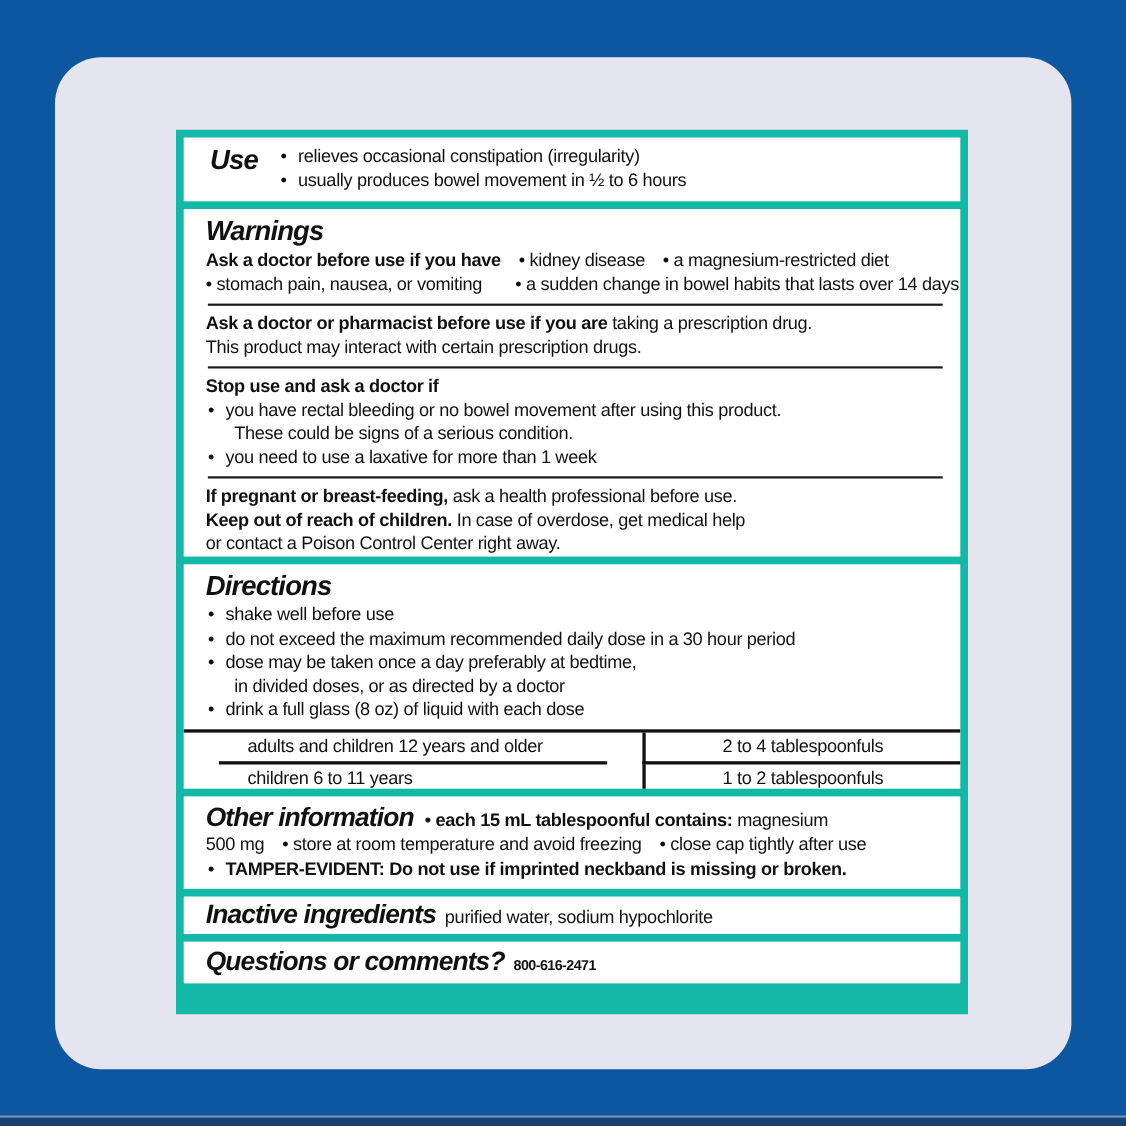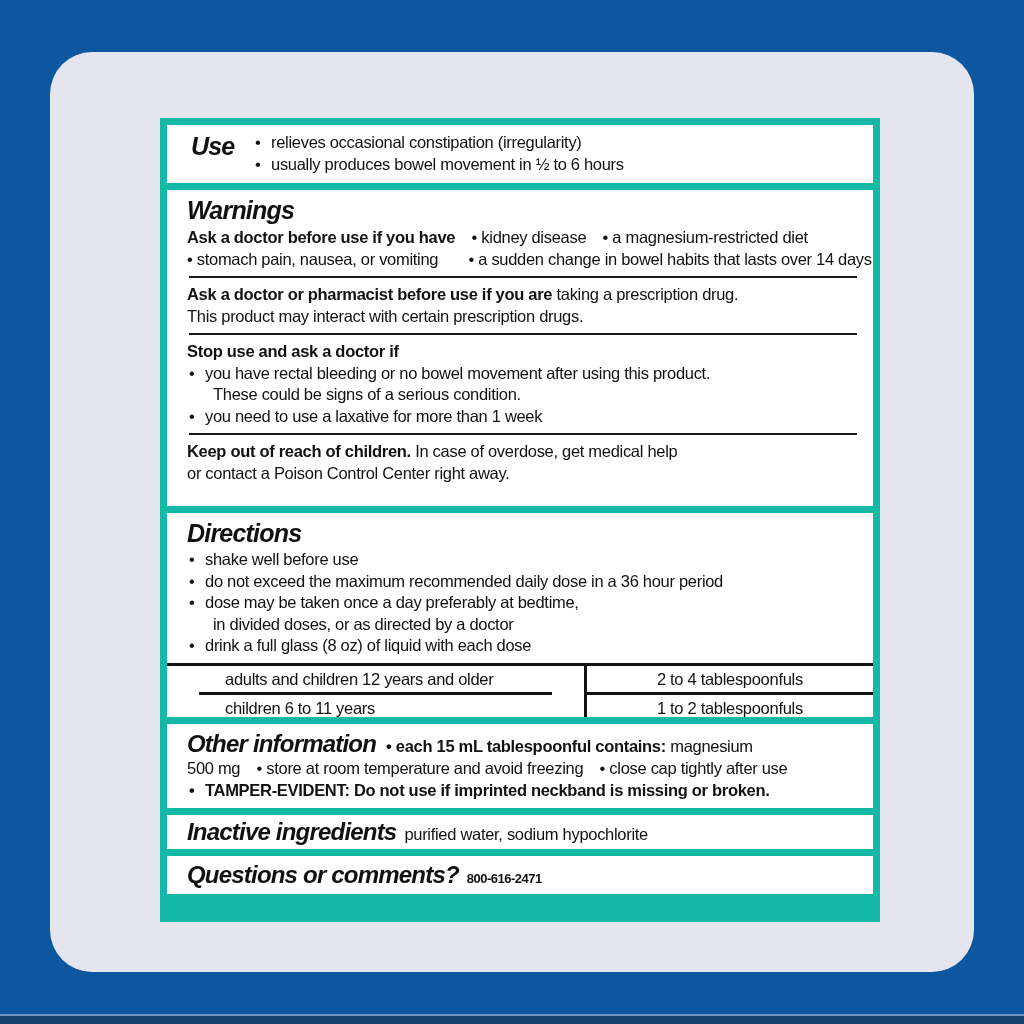--- a/index.html
+++ b/index.html
@@ -115,30 +115,33 @@
     <hr class="rule">
 
     <div class="bold nw">Stop use and ask a doctor if</div>
     <div class="b-line"><span class="bdot">•</span><span>you have rectal bleeding or no bowel movement after using this product.</span></div>
     <div class="cont">These could be signs of a serious condition.</div>
     <div class="b-line"><span class="bdot">•</span><span>you need to use a laxative for more than 1 week</span></div>
 
     <hr class="rule">
 
     <div class="nw">
+      <span class="bold">If pregnant or breast-feeding,</span><span> ask a health professional before use.</span>
+    </div>
+    <div class="nw">
       <span class="bold">Keep out of reach of children.</span><span> In case of overdose, get medical help</span>
     </div>
     <div class="nw">or contact a Poison Control Center right away.</div>
   </section>
 
   <section class="sec sec-directions" style="height:204px">
     <div class="txt">
       <div class="sec-title">Directions</div>
       <div class="b-line"><span class="bdot">•</span><span>shake well before use</span></div>
-      <div class="b-line"><span class="bdot">•</span><span>do not exceed the maximum recommended daily dose in a 36 hour period</span></div>
+      <div class="b-line"><span class="bdot">•</span><span>do not exceed the maximum recommended daily dose in a 30 hour period</span></div>
       <div class="b-line"><span class="bdot">•</span><span>dose may be taken once a day preferably at bedtime,</span></div>
       <div class="cont">in divided doses, or as directed by a doctor</div>
       <div class="b-line"><span class="bdot">•</span><span>drink a full glass (8 oz) of liquid with each dose</span></div>
     </div>
     <div class="dose-table">
       <div class="dt-cell dt-age">adults and children 12 years and older</div>
       <div class="dt-cell dt-dose">2 to 4 tablespoonfuls</div>
       <div class="dt-cell dt-age">children 6 to 11 years</div>
       <div class="dt-cell dt-dose">1 to 2 tablespoonfuls</div>
       <div class="dt-cell dt-age dt-last">children under 6 years</div>

